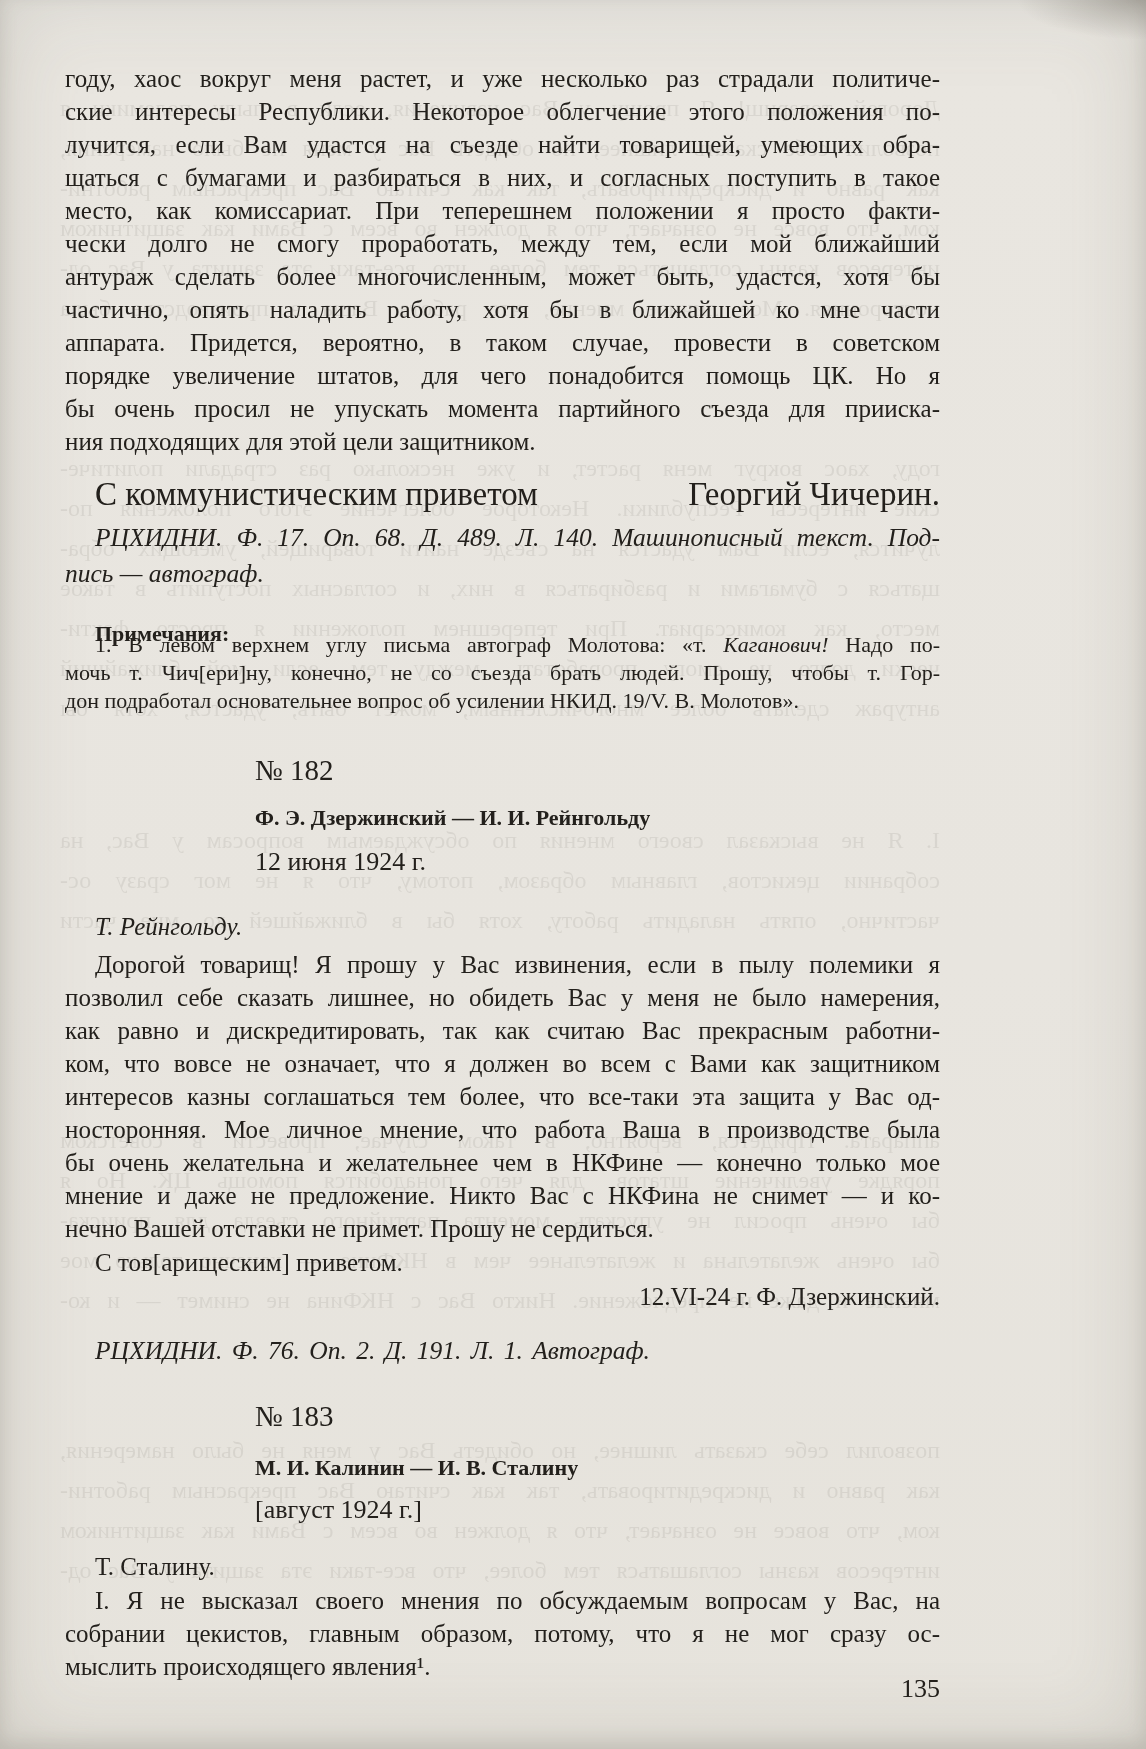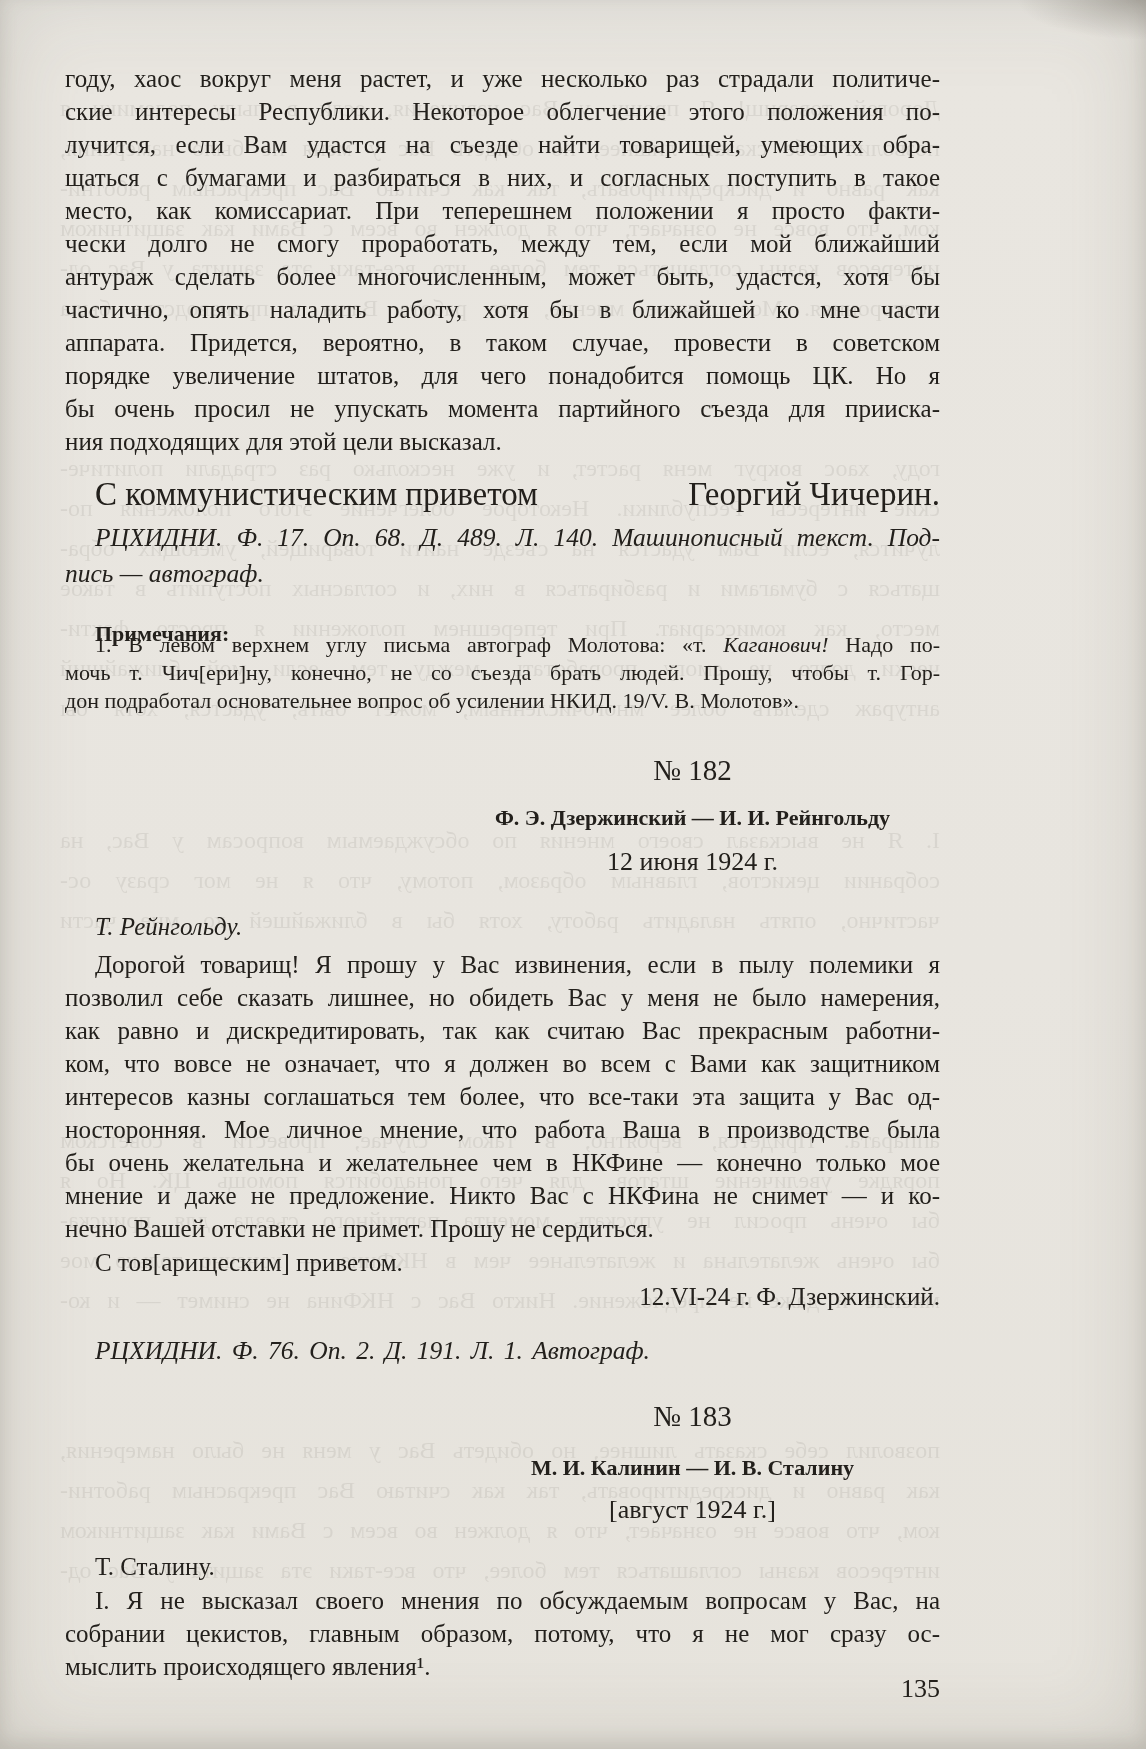--- a/index.html
+++ b/index.html
@@ -20,21 +20,21 @@
   }
   
   .blk{position:absolute;left:65px;width:875px;z-index:1;}
   .l{height:33px;line-height:33px;font-size:25px;overflow:visible;}
   .jl{text-align:justify;text-align-last:justify;}
   .ll{text-align:left;text-align-last:left;}
   .ind{padding-left:30px;}
   .ital{font-style:italic;}
   .bold{font-weight:bold;}
   .shift{padding-left:190px;} 
-  .centered{text-align:center;}
+  .centered{}
   .sigrow{display:flex;justify-content:space-between;padding-right:42px;font-size:33px;line-height:33px;}
   .srcline{height:36px;line-height:36px;font-size:25.5px;font-style:italic;}
   .noteline{height:28px;line-height:28px;font-size:22px;}
   .docnum{font-size:29px;line-height:34px;}
   .doctitle{font-size:22px;line-height:36px;font-weight:bold;margin:0;}
   .docdate{font-size:26px;line-height:32px;}
   .salut{font-size:25px;line-height:33px;}
   .sig-right{text-align:right;padding-right:4px;font-size:25px;line-height:33px;}
   .src-single{font-size:25.5px;line-height:34px;font-style:italic;word-spacing:3px;}
   .pagenum{text-align:right;padding-right:6px;font-size:26px;line-height:30px;}
@@ -99,21 +99,21 @@
     <div class="l jl">ские интересы Республики. Некоторое облегчение этого положения по-</div>
     <div class="l jl">лучится, если Вам удастся на съезде найти товарищей, умеющих обра-</div>
     <div class="l jl">щаться с бумагами и разбираться в них, и согласных поступить в такое</div>
     <div class="l jl">место, как комиссариат. При теперешнем положении я просто факти-</div>
     <div class="l jl">чески долго не смогу проработать, между тем, если мой ближайший</div>
     <div class="l jl">антураж сделать более многочисленным, может быть, удастся, хотя бы</div>
     <div class="l jl">частично, опять наладить работу, хотя бы в ближайшей ко мне части</div>
     <div class="l jl">аппарата. Придется, вероятно, в таком случае, провести в советском</div>
     <div class="l jl">порядке увеличение штатов, для чего понадобится помощь ЦК. Но я</div>
     <div class="l jl">бы очень просил не упускать момента партийного съезда для прииска-</div>
-    <div class="l ll">ния подходящих для этой цели высказал.</div>
+    <div class="l ll">ния подходящих для этой цели защитником.</div>
   </section>
 
   <div class="blk sigrow" style="top:478px">
     <span class="ind">С коммунистическим приветом</span>
     <span>Георгий Чичерин.</span>
   </div>
 
   <div class="blk" style="top:520px">
     <div class="srcline jl ind">РЦХИДНИ. Ф. 17. Оп. 68. Д. 489. Л. 140. Машинописный текст. Под-</div>
     <div class="srcline ll">пись — автограф.</div>

